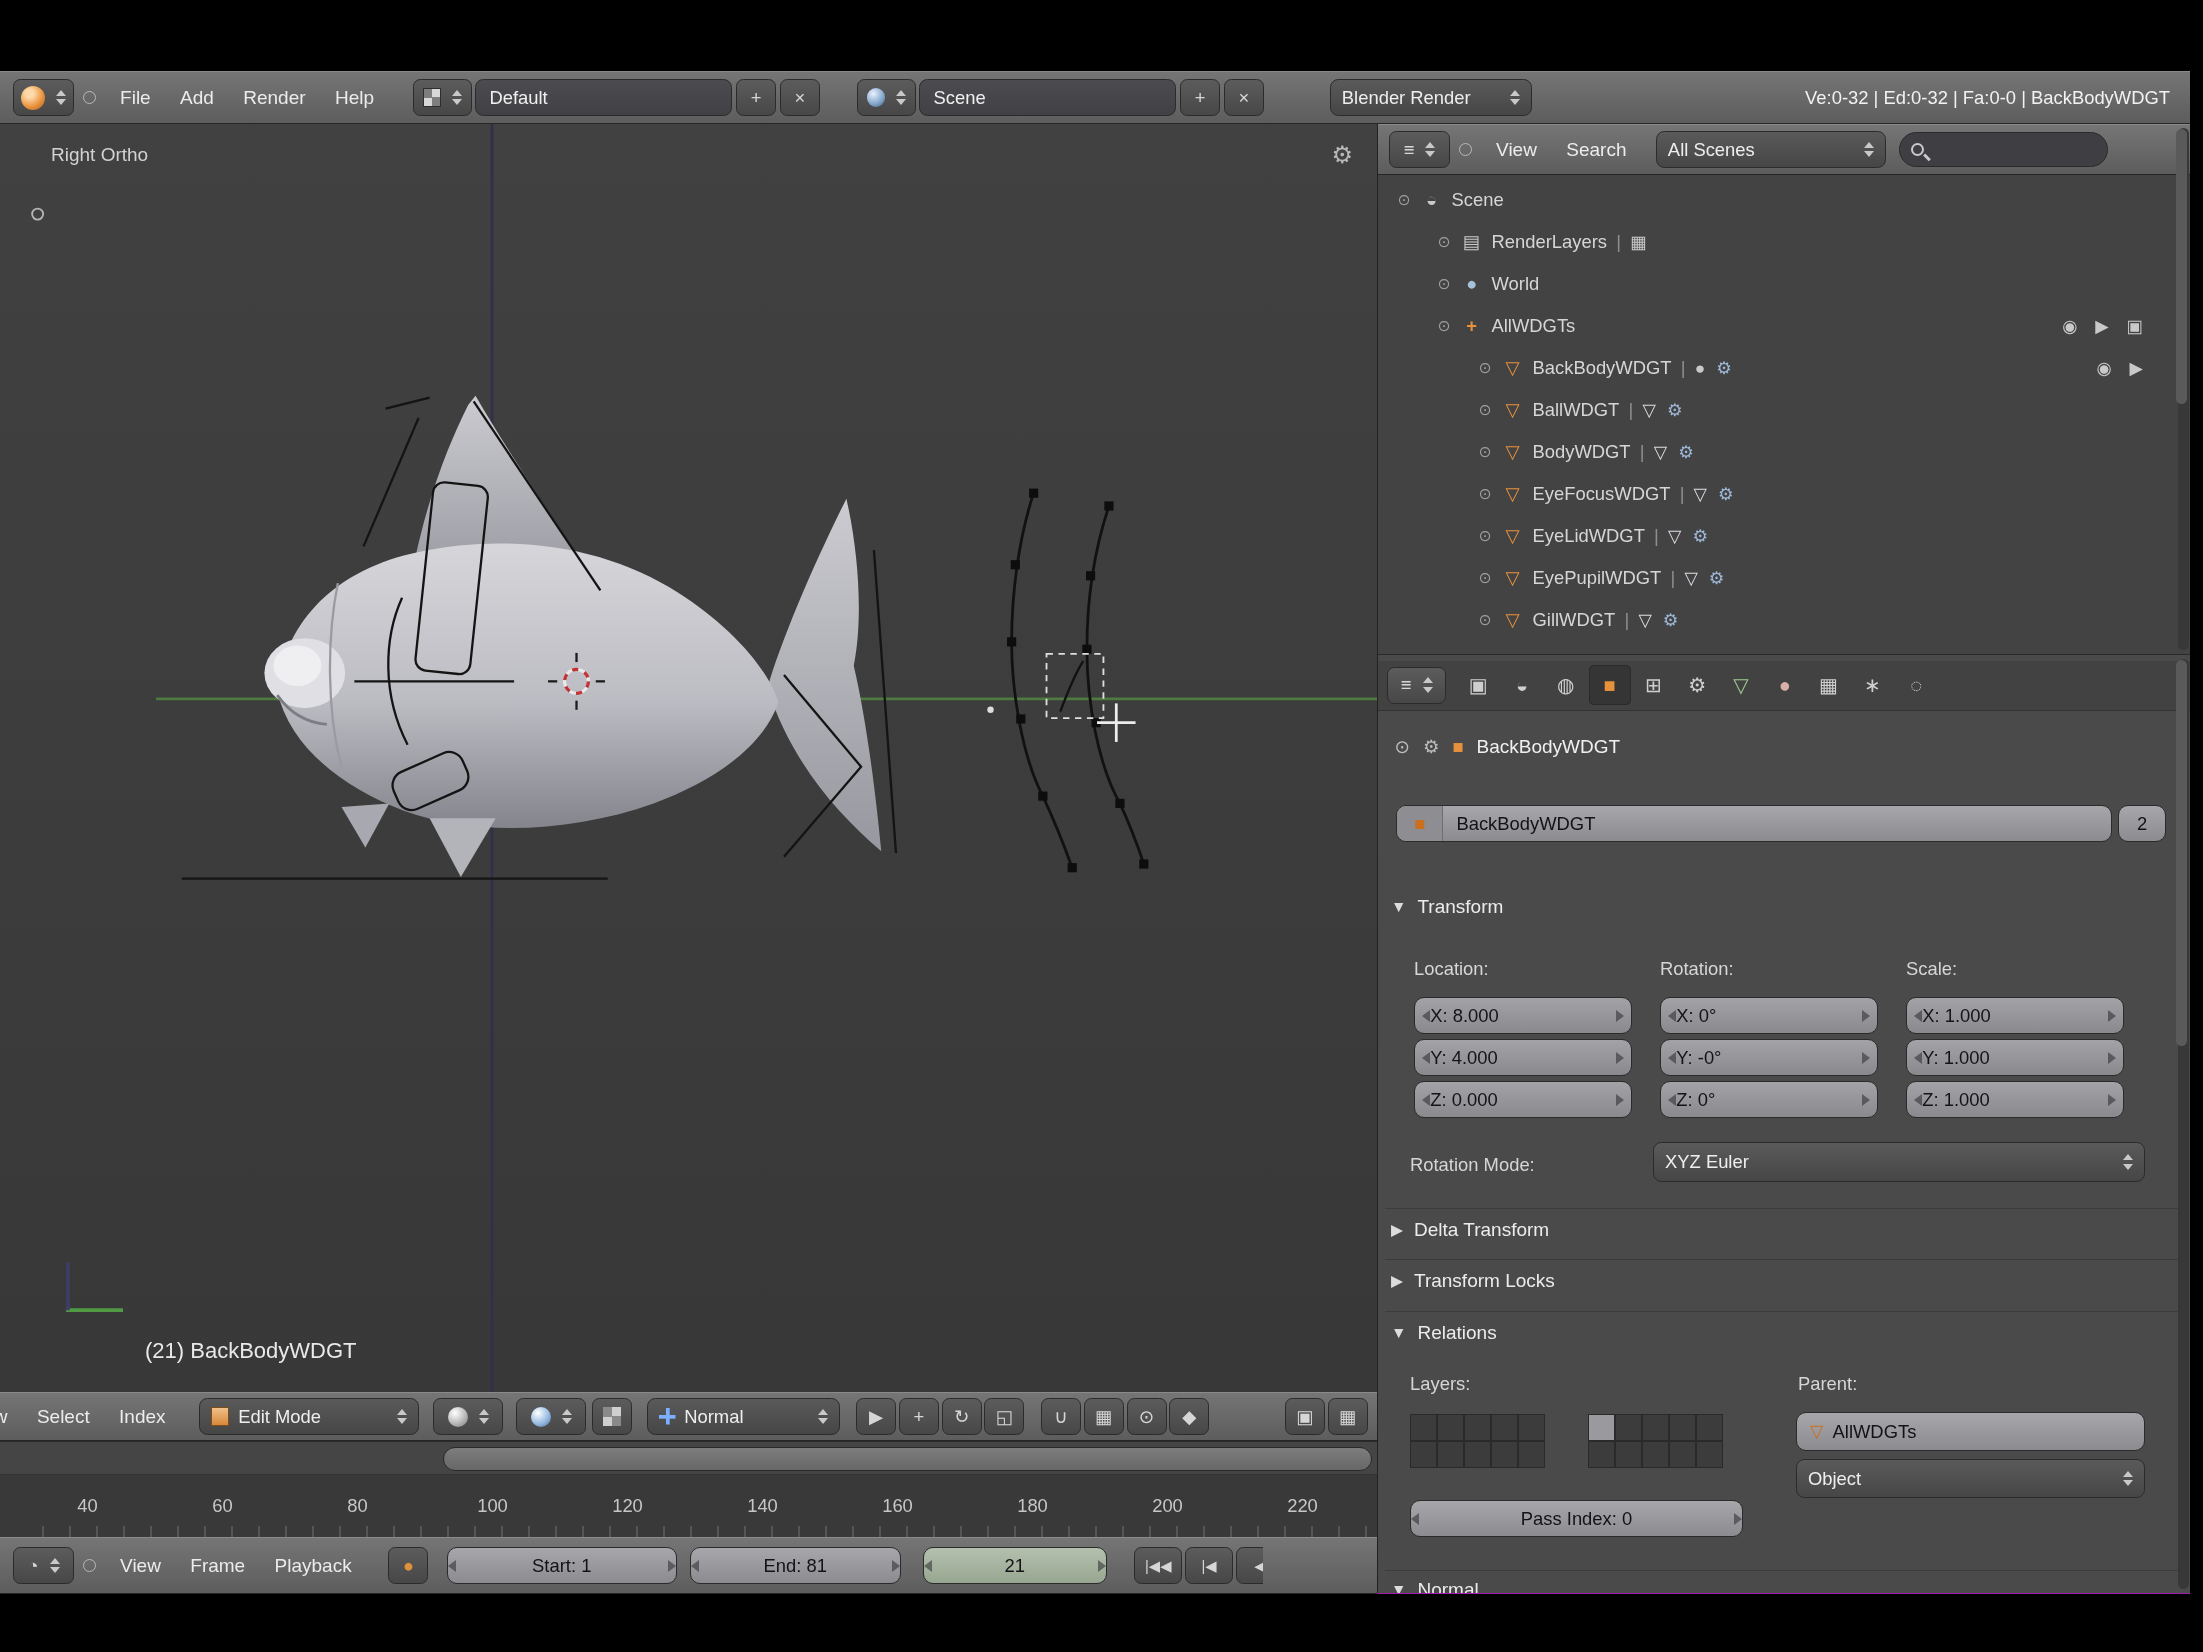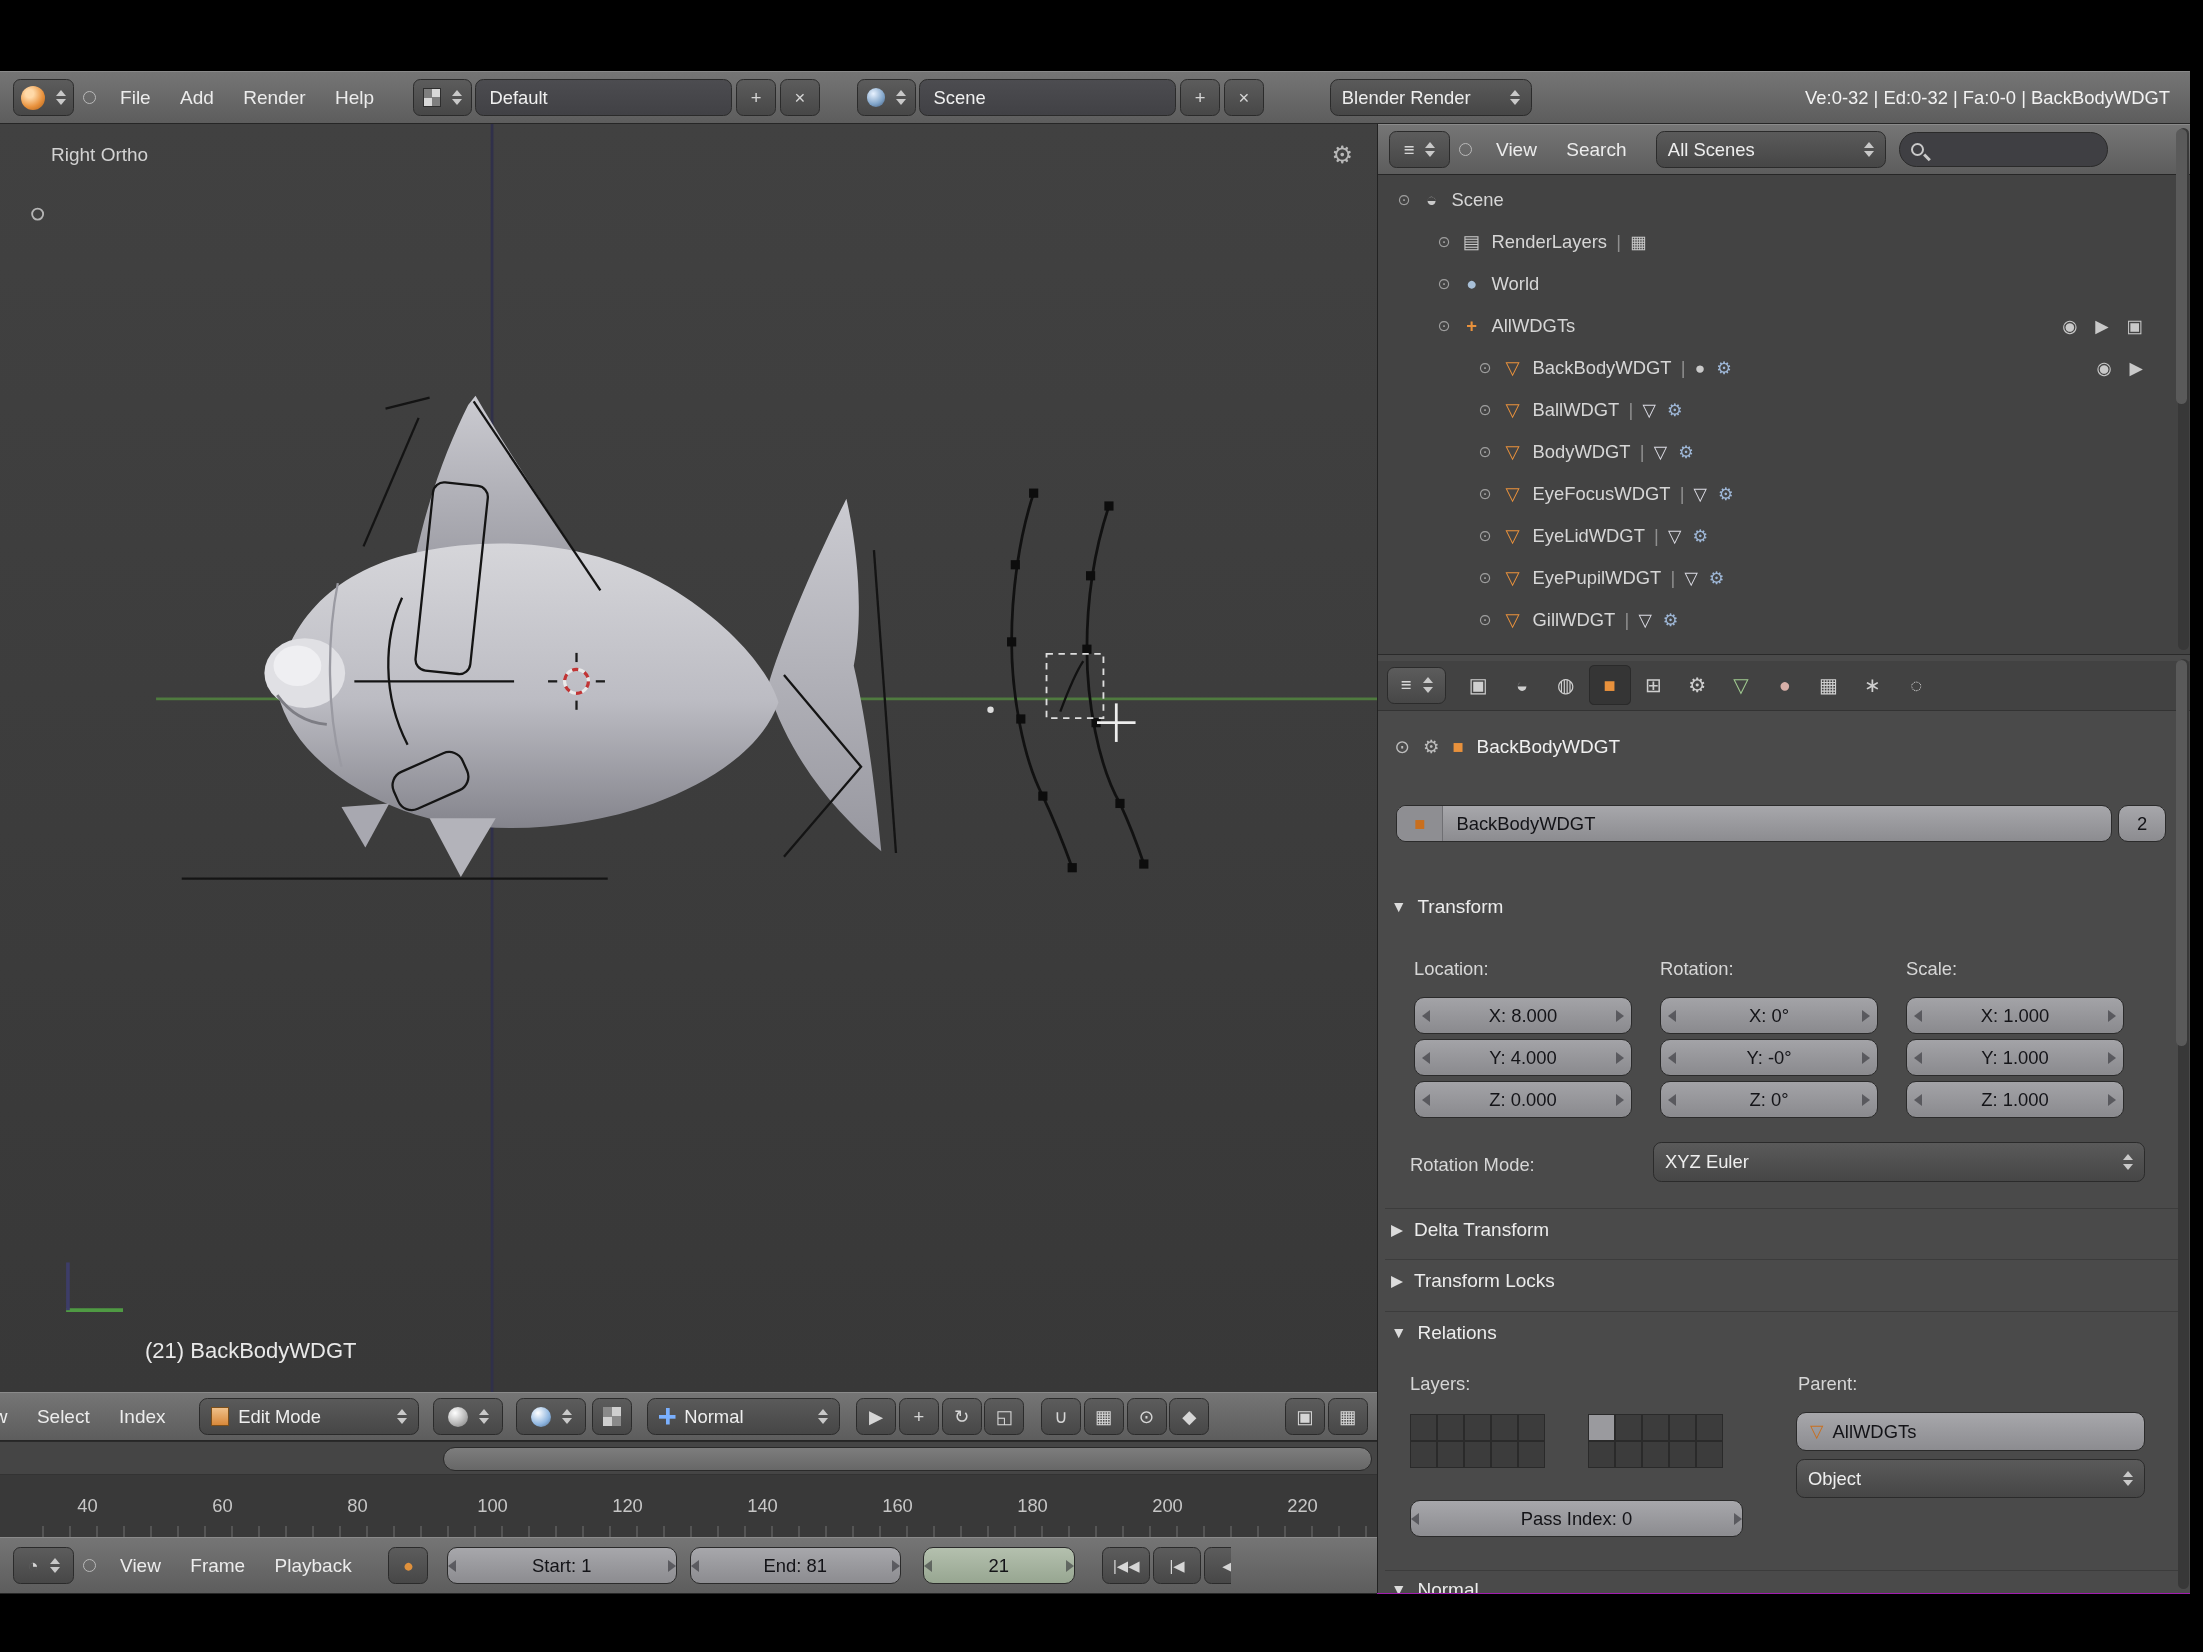--- a/index.html
+++ b/index.html
@@ -82,21 +82,21 @@
   .ptab { width:42px; height:40px; display:flex; align-items:center; justify-content:center;
           color:#cfcfcf; font-size:20px; border-radius:5.5px; margin-right:1.8px; }
   .ptab.og { color:#e8913c; } .ptab.grn { color:#9fc98f; } .ptab.mat { color:#d8b0a8; }
   .ptab.active { background:#353535; box-shadow:inset 0 0 0 0.9px #2a2a2a; }
   .plabel { position:absolute; color:#d6d6d6; font-size:18.4px; }
   .ptitle { position:absolute; left:13px; color:#ececec; font-size:19px; display:flex; align-items:center; }
   .parrow { margin-right:11px; font-size:15.6px; color:#dcdcdc; }
   .phr { position:absolute; left:7.3px; right:9.2px; height:0.9px; background:#3c3c3c; }
   .numfield { position:absolute; width:218px; height:37px; display:flex; align-items:center;
               background:linear-gradient(#a3a3a7,#8a8a8e); border:0.9px solid #2b2b2b; border-radius:10px; padding:0 7.3px; }
-  .numfield .val { flex:1; text-align:center; color:#141418; font-size:18.4px; }
+  .numfield .val { flex:1; text-align:left; color:#141418; font-size:18.4px; }
   .lcell { width:27px; height:27px; background:#3c3c3c; border:0.9px solid #2a2a2a; }
   .lcell.on { background:#9a9a9e; }
   .lgrid { position:absolute; display:flex; flex-wrap:wrap; width:145px; }
   .searchbox { display:inline-flex; align-items:center; height:35px; width:209px; background:#3f3f43;
                border:0.9px solid #2a2a2a; border-radius:17.4px; padding:0 11px; }
   .mag { width:13px; height:13px; border:2.8px solid #c9c9c9; border-radius:50%; position:relative; }
   .mag::after { content:""; position:absolute; left:10px; top:11px; width:8.3px; height:2.8px; background:#c9c9c9; transform:rotate(45deg); }
 
   
   .cube-ic { width:18.4px; height:18.4px; background:linear-gradient(#f0c089,#d8883a); border:1.8px solid #7c4f1b; margin-right:9.2px; }
@@ -391,21 +391,21 @@
     <div class="pill" style="margin-left:18.4px;width:230px">
       <span class="tri-l"></span>
       <span style="flex:1;text-align:center">Start: 1</span>
       <span class="tri-r"></span>
     </div>
     <div class="pill" style="margin-left:13px;width:211px">
       <span class="tri-l"></span>
       <span style="flex:1;text-align:center">End: 81</span>
       <span class="tri-r"></span>
     </div>
-    <div class="pill" style="margin-left:22px;width:152px;background:linear-gradient(#b4c0ae,#97a691)">
+    <div class="pill" style="margin-left:22px;width:184px;background:linear-gradient(#b4c0ae,#97a691)">
       <span class="tri-l"></span>
       <span style="flex:1;text-align:center">21</span>
       <span class="tri-r"></span>
     </div>
     <div style="display:flex;gap:2.8px;margin-left:27.5px;width:129px;overflow:hidden">
 
     <div class="ibtn" style="min-width:48px;font-size:14.7px">
             <span>|◀◀</span>
           </div>
           <div class="ibtn" style="min-width:48px;font-size:14.7px">

